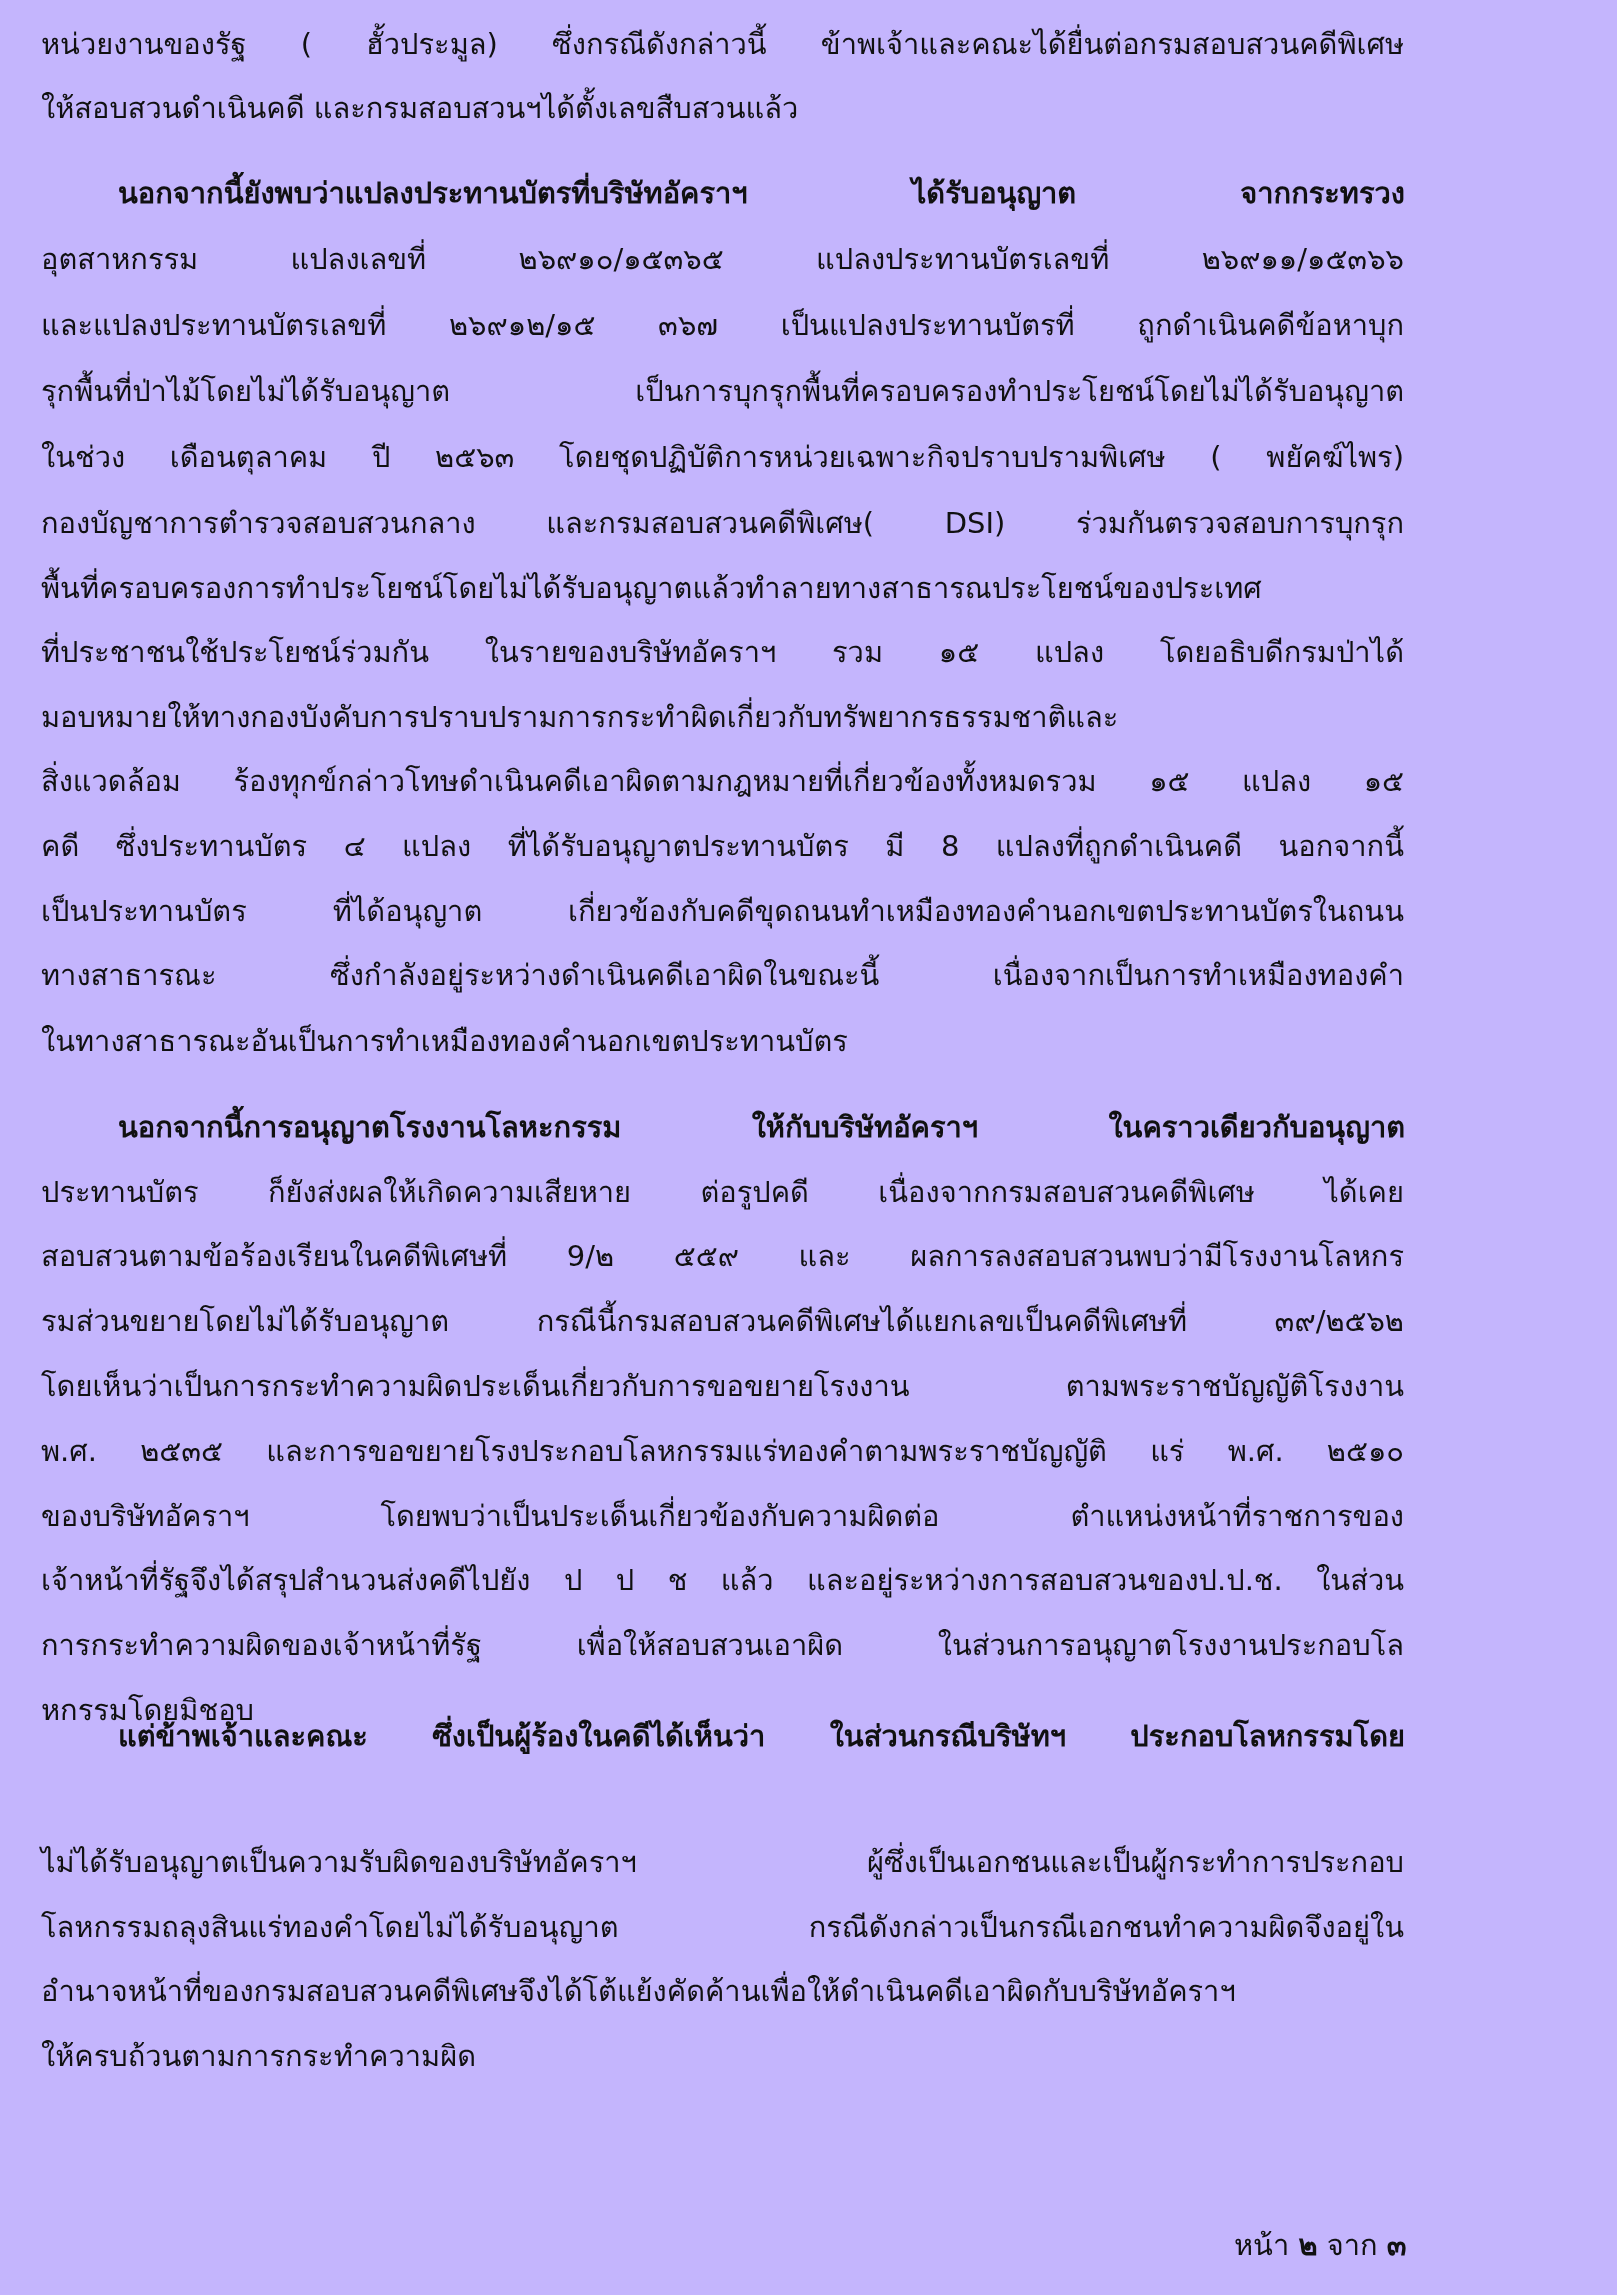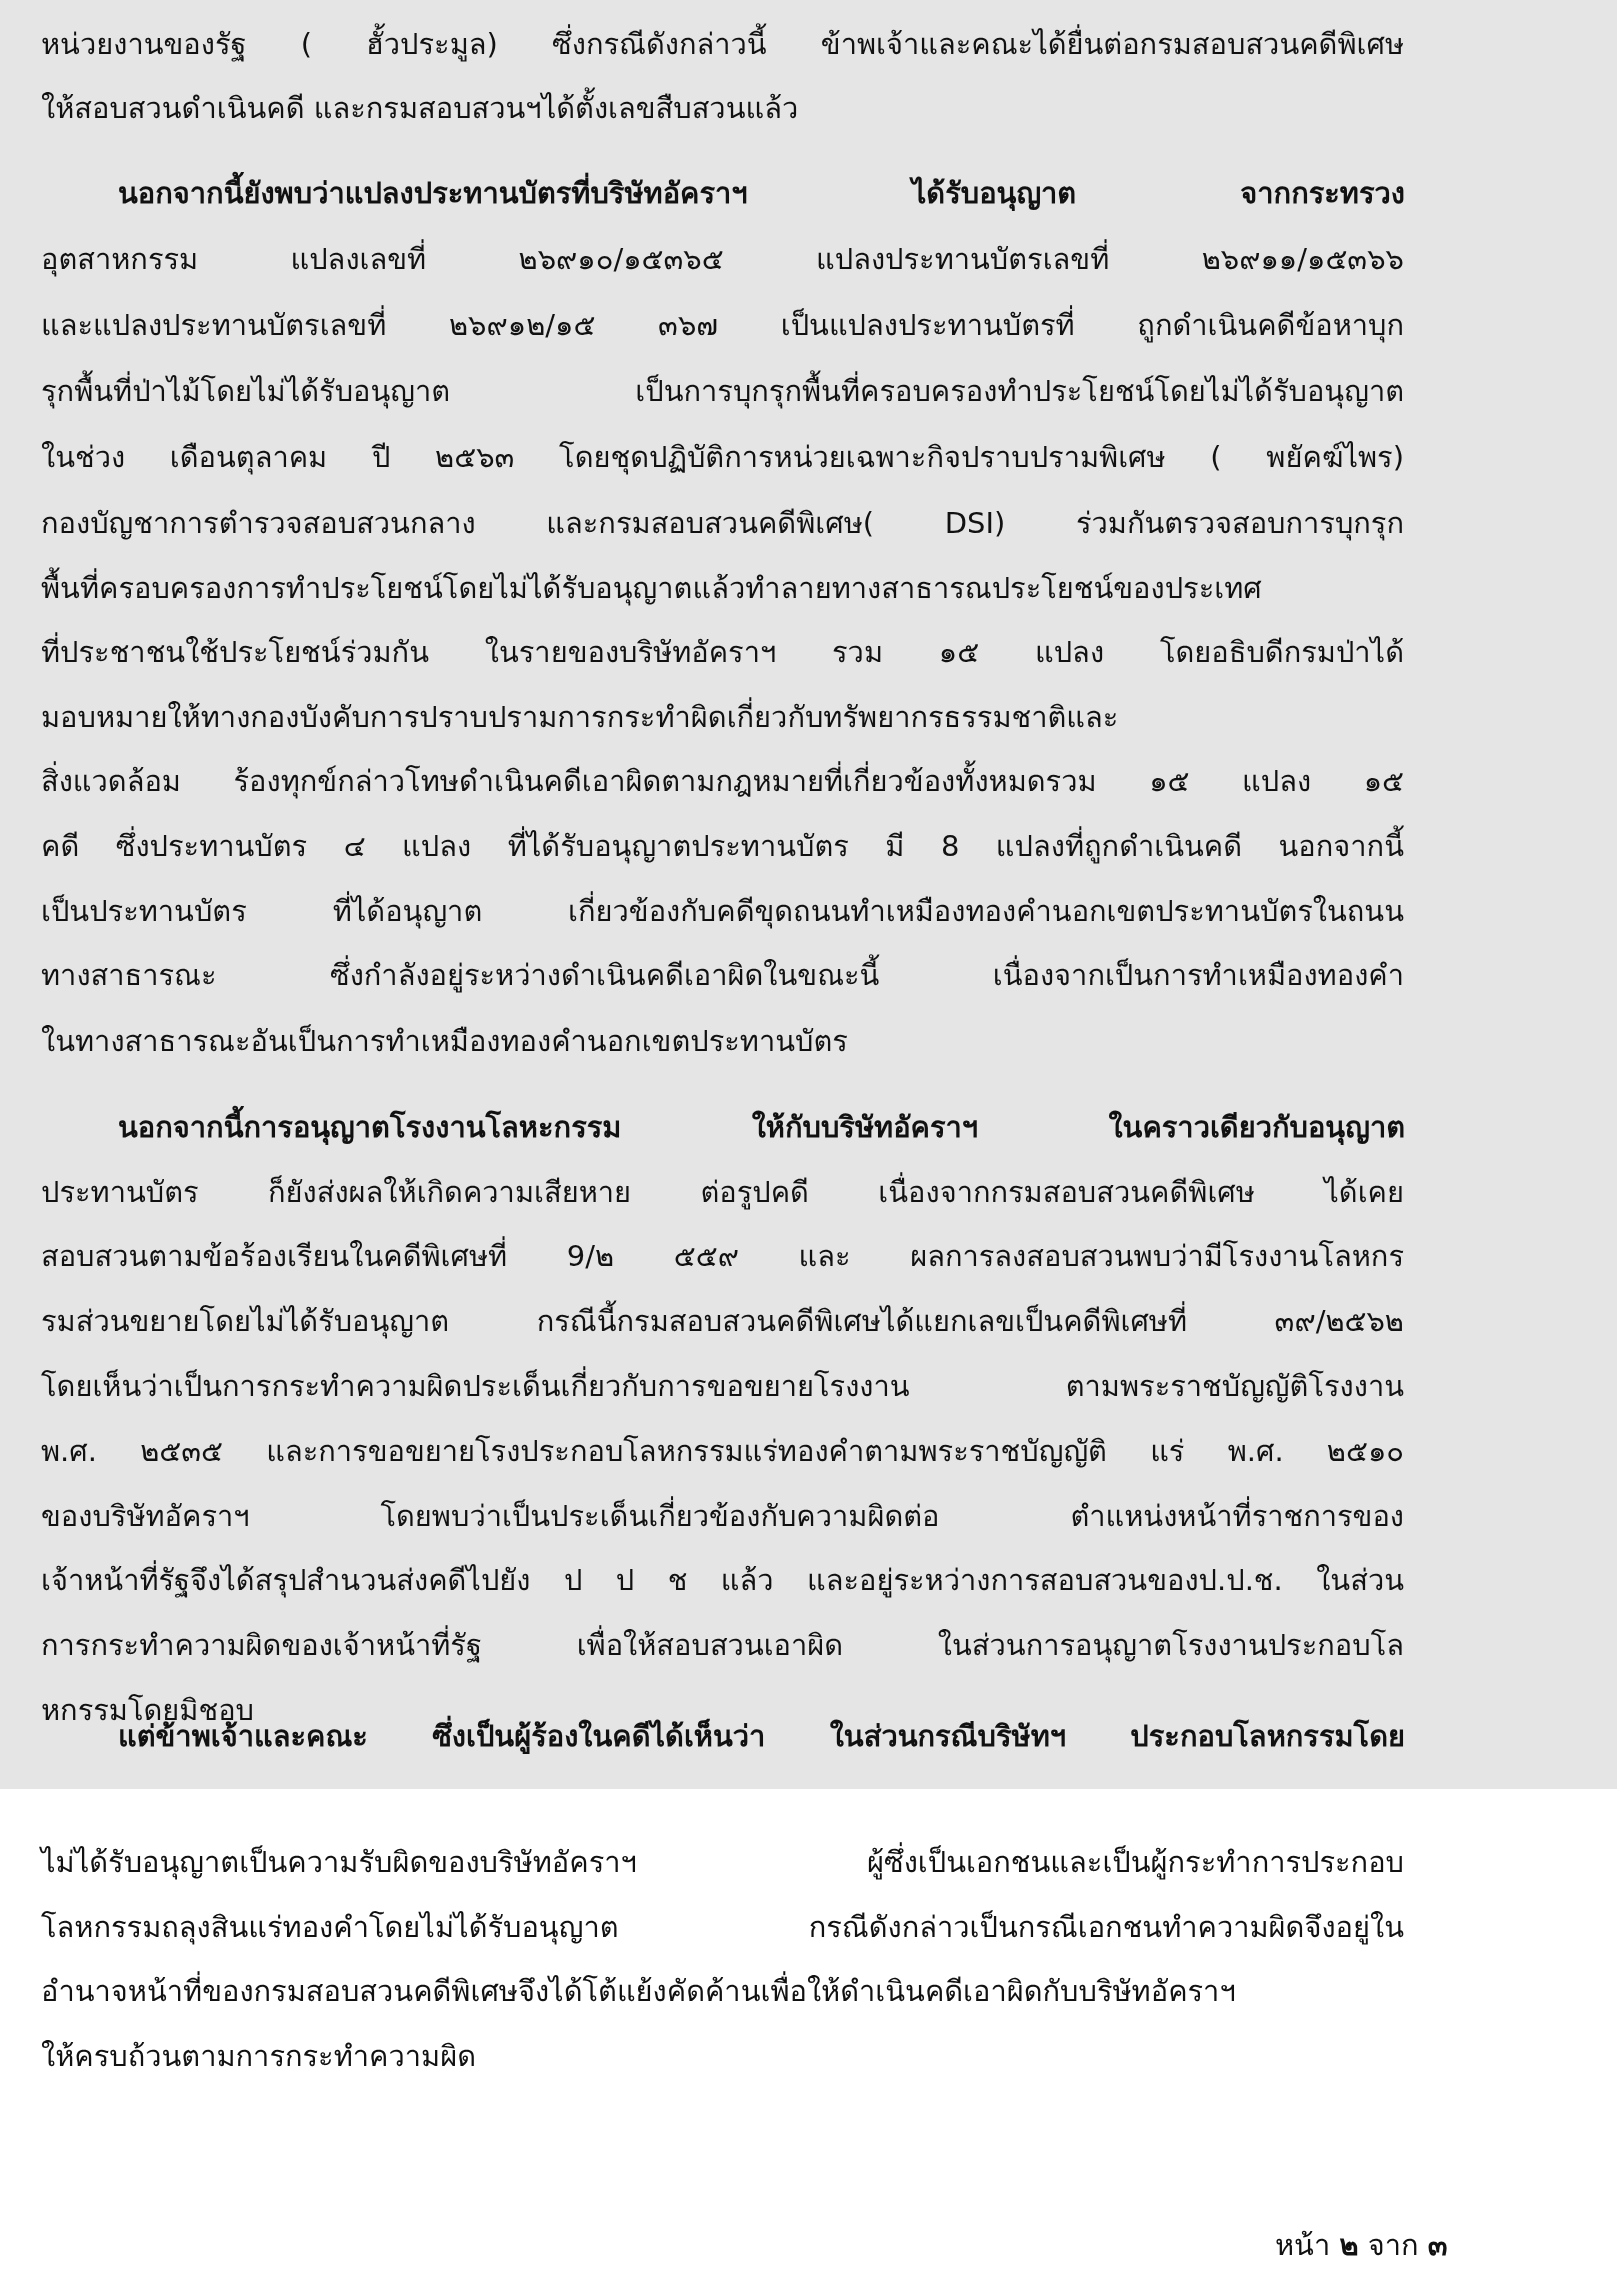--- a/index.html
+++ b/index.html
@@ -1,36 +1,36 @@
 <!DOCTYPE html>
 <html style="font-size:11.6px"><head>
 <meta charset="utf-8">
 <style>
   html, body { margin: 0; padding: 0; background: #ffffff; }
   body { width: 1617px; height: 2295px; position: relative; overflow: hidden; }
-  .page { position: absolute; left: 0; top: 0; width: 1617px; height: 1789px; background: #e5e5e5; }
+  .page { position: absolute; left: 0; top: 0; width: 1617px; height: 2295px; background: #c4b5fd; }
   .line {
     position: absolute;
     left: 41px;
     width: 1363px;
     height: 65px;
     line-height: 65px;
     font-family: "DejaVu Sans", "Liberation Sans", sans-serif;
     font-size: 29px;
     color: #111111;
     white-space: nowrap;
     text-align: justify;
     text-align-last: justify;
     letter-spacing: 0px;
   }
   .line.indent { left: 118px; width: 1287px; font-weight: bold; }
   .line.last { text-align-last: left; text-align: left; }
   .footer {
     position: absolute;
-    left: 1275px;
+    left: 1234px;
     top: 2215px;
     height: 61px;
     line-height: 61px;
     font-family: "DejaVu Sans", "Liberation Sans", sans-serif;
     font-size: 29px;
     color: #111111;
     white-space: nowrap;
   }
   .footer .num { font-weight: bold; }
 </style>

